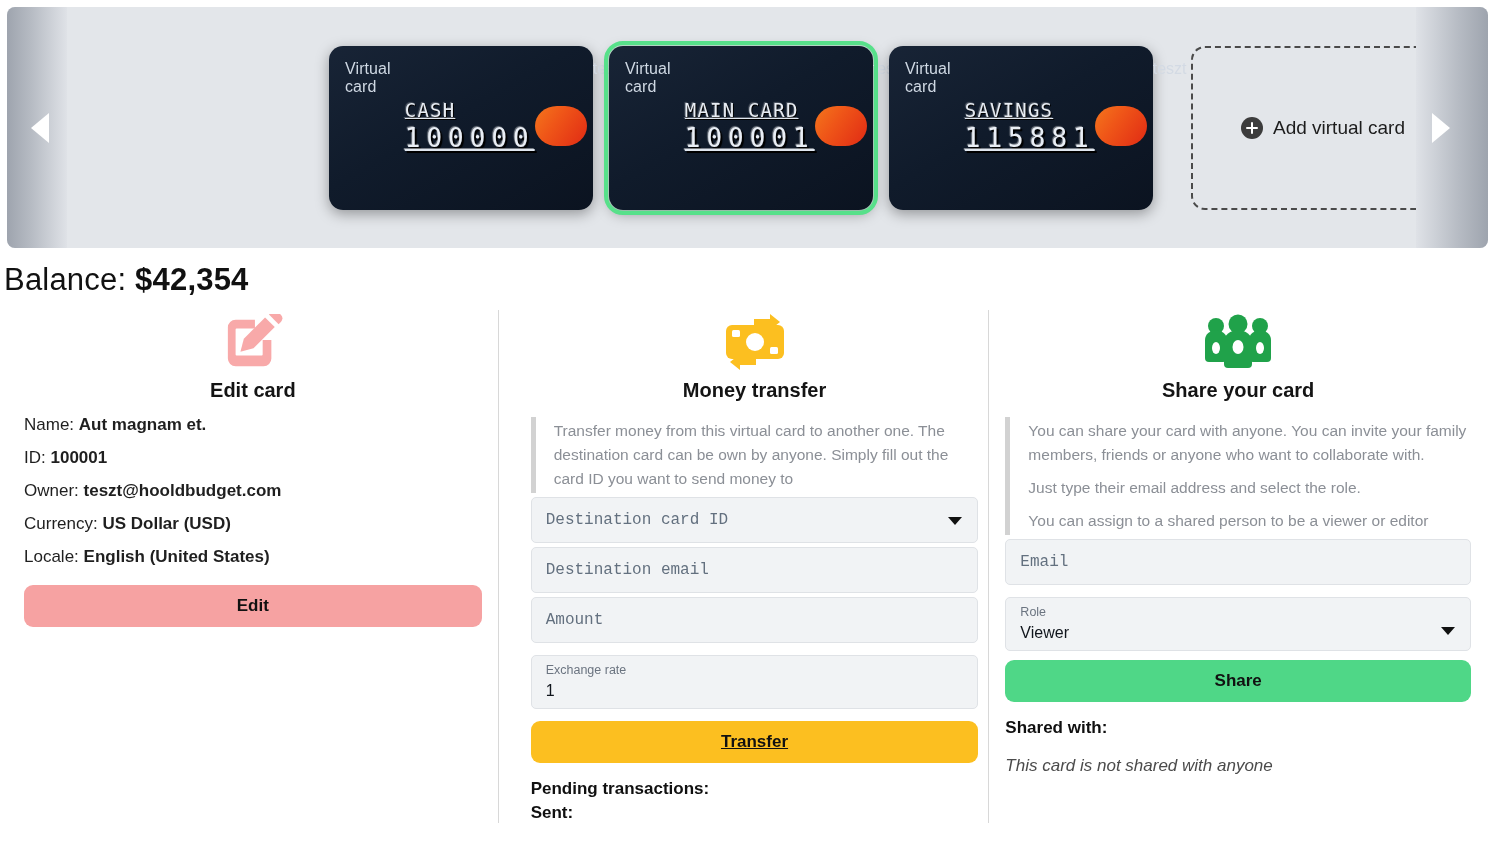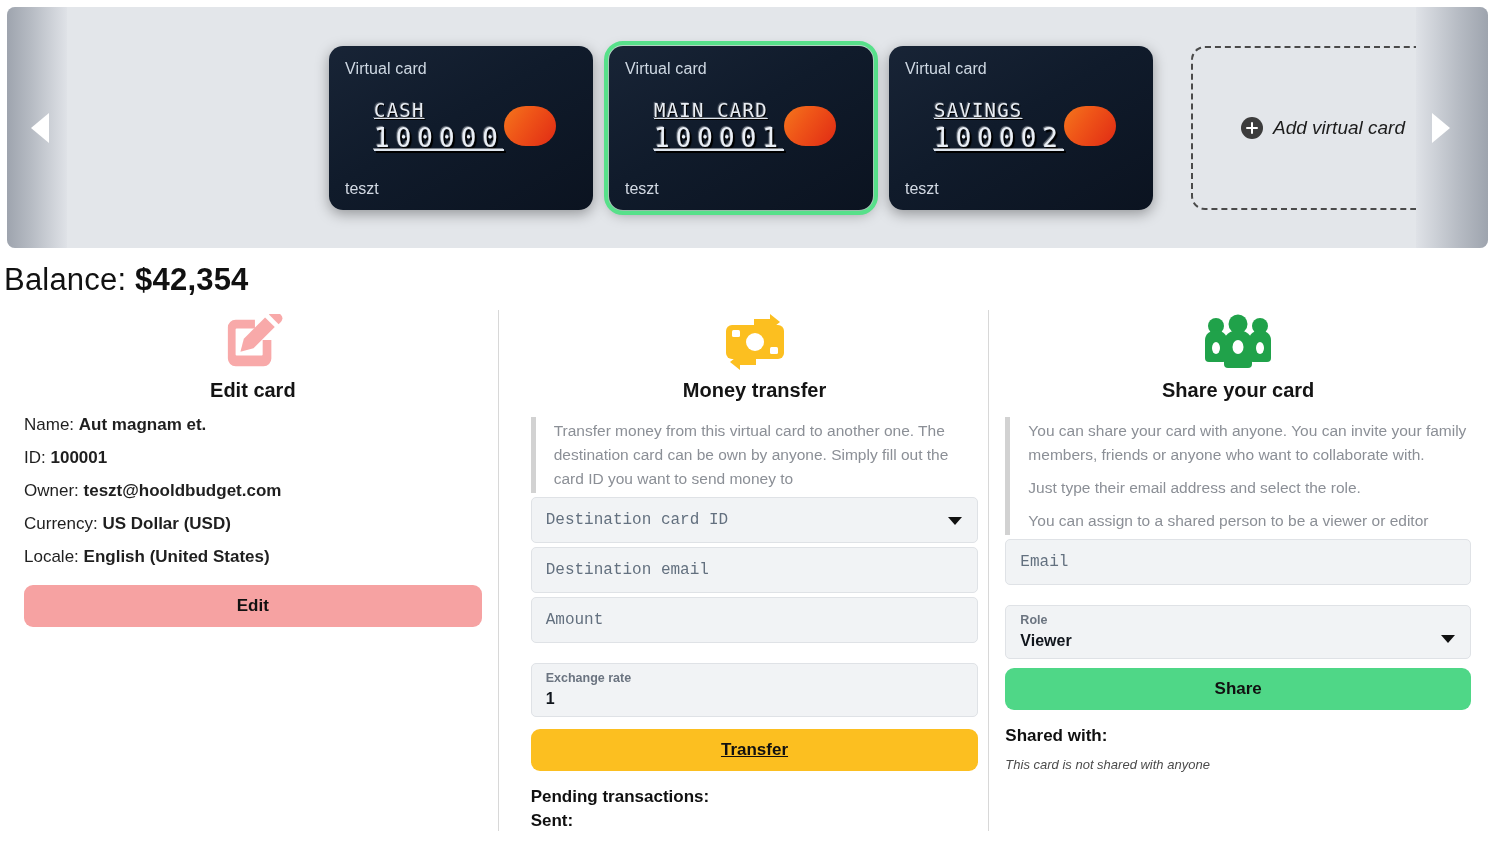--- a/index.html
+++ b/index.html
@@ -56,21 +56,21 @@
   }
 
   .vcard {
     position: relative; flex: 0 0 auto;
     width: 264px; height: 164px;
     border-radius: 14px;
     background: linear-gradient(150deg, #182436 0%, #101b2b 45%, #0b1320 100%);
     box-shadow: 0 4px 14px rgba(0,0,0,.35);
     padding: 14px 16px 12px 16px;
     color: #dfe6ef;
-    display: flex; flex-direction: column; justify-content: space-between;
+    display: flex; flex-direction: row; justify-content: space-between;
     cursor: pointer;
   }
   .vcard.selected {
     outline: 4px solid #57e08a;
     outline-offset: 1px;
     box-shadow: 0 0 0 2px rgba(87,224,138,.25), 0 4px 14px rgba(0,0,0,.35);
   }
   .vcard-label {
     font-size: 16px; color: #cfd8e3; letter-spacing: .1px;
   }
@@ -101,21 +101,20 @@
 
   .addcard {
     flex: 0 0 auto;
     width: 264px; height: 164px;
     border: 2px dashed #4a4a4a;
     border-radius: 14px;
     display: flex; align-items: center; justify-content: center;
     gap: 10px; cursor: pointer;
     background: transparent;
     margin-left: 22px;
-    font-style: italic;
   }
   .plus-circle {
     width: 22px; height: 22px; border-radius: 50%;
     background: #3c3c3c; position: relative; flex: 0 0 auto;
   }
   .plus-circle::before, .plus-circle::after {
     content: ""; position: absolute; background: #fff; border-radius: 1px;
   }
   .plus-circle::before { left: 5px; right: 5px; top: 10px; height: 2px; }
   .plus-circle::after { top: 5px; bottom: 5px; left: 10px; width: 2px; }
@@ -173,28 +172,28 @@
   .select-wrap { position: relative; }
   .caret {
     position: absolute; right: 16px; top: 50%; margin-top: -3px;
     width: 0; height: 0;
     border-left: 7px solid transparent; border-right: 7px solid transparent;
     border-top: 8px solid #111; pointer-events: none;
   }
   .field-filled {
     width: 100%; background: #f1f3f5;
     border: 1px solid #dfe2e6; border-radius: 5px;
-    padding: 6px 14px 7px 14px; margin-top: 20px; position: relative; font-weight: bold;
+    padding: 6px 14px 7px 14px; margin-top: 12px; position: relative;
   }
   .field-mini-label { font-size: 12.5px; color: #6b7480; line-height: 1.4; }
   .field-value { font-size: 16px; color: #10151c; line-height: 1.35; }
 
   .bold-label { font-size: 17px; font-weight: 700; margin-top: 16px; color: #101010; }
   .bold-label.tight { margin-top: 4px; }
-  .muted-italic { font-size: 13px; font-style: italic; color: #4b4b4b; margin-top: 11px; }
+  .muted-italic { font-size: 17px; font-style: italic; color: #4b4b4b; margin-top: 18px; }
 </style>
 </head>
 <body>
 
 <div class="carousel">
   <div class="car-arrow left"></div>
   <div class="car-arrow right"></div>
 
   <div class="car-track">
 
@@ -220,21 +219,21 @@
         <div class="vcard-chip"></div>
       </div>
       <div class="vcard-owner">teszt</div>
     </div>
 
     <div class="vcard">
       <div class="vcard-label">Virtual card</div>
       <div class="vcard-mid">
         <div class="vcard-ident">
           <div class="vcard-name">SAVINGS</div>
-          <div class="vcard-num">100002</div>
+          <div class="vcard-num">115881</div>
         </div>
         <div class="vcard-chip"></div>
       </div>
       <div class="vcard-owner">teszt</div>
     </div>
 
     <div class="addcard">
       <span class="plus-circle"></span>
       <span class="addcard-label">Add virtual card</span>
     </div>

